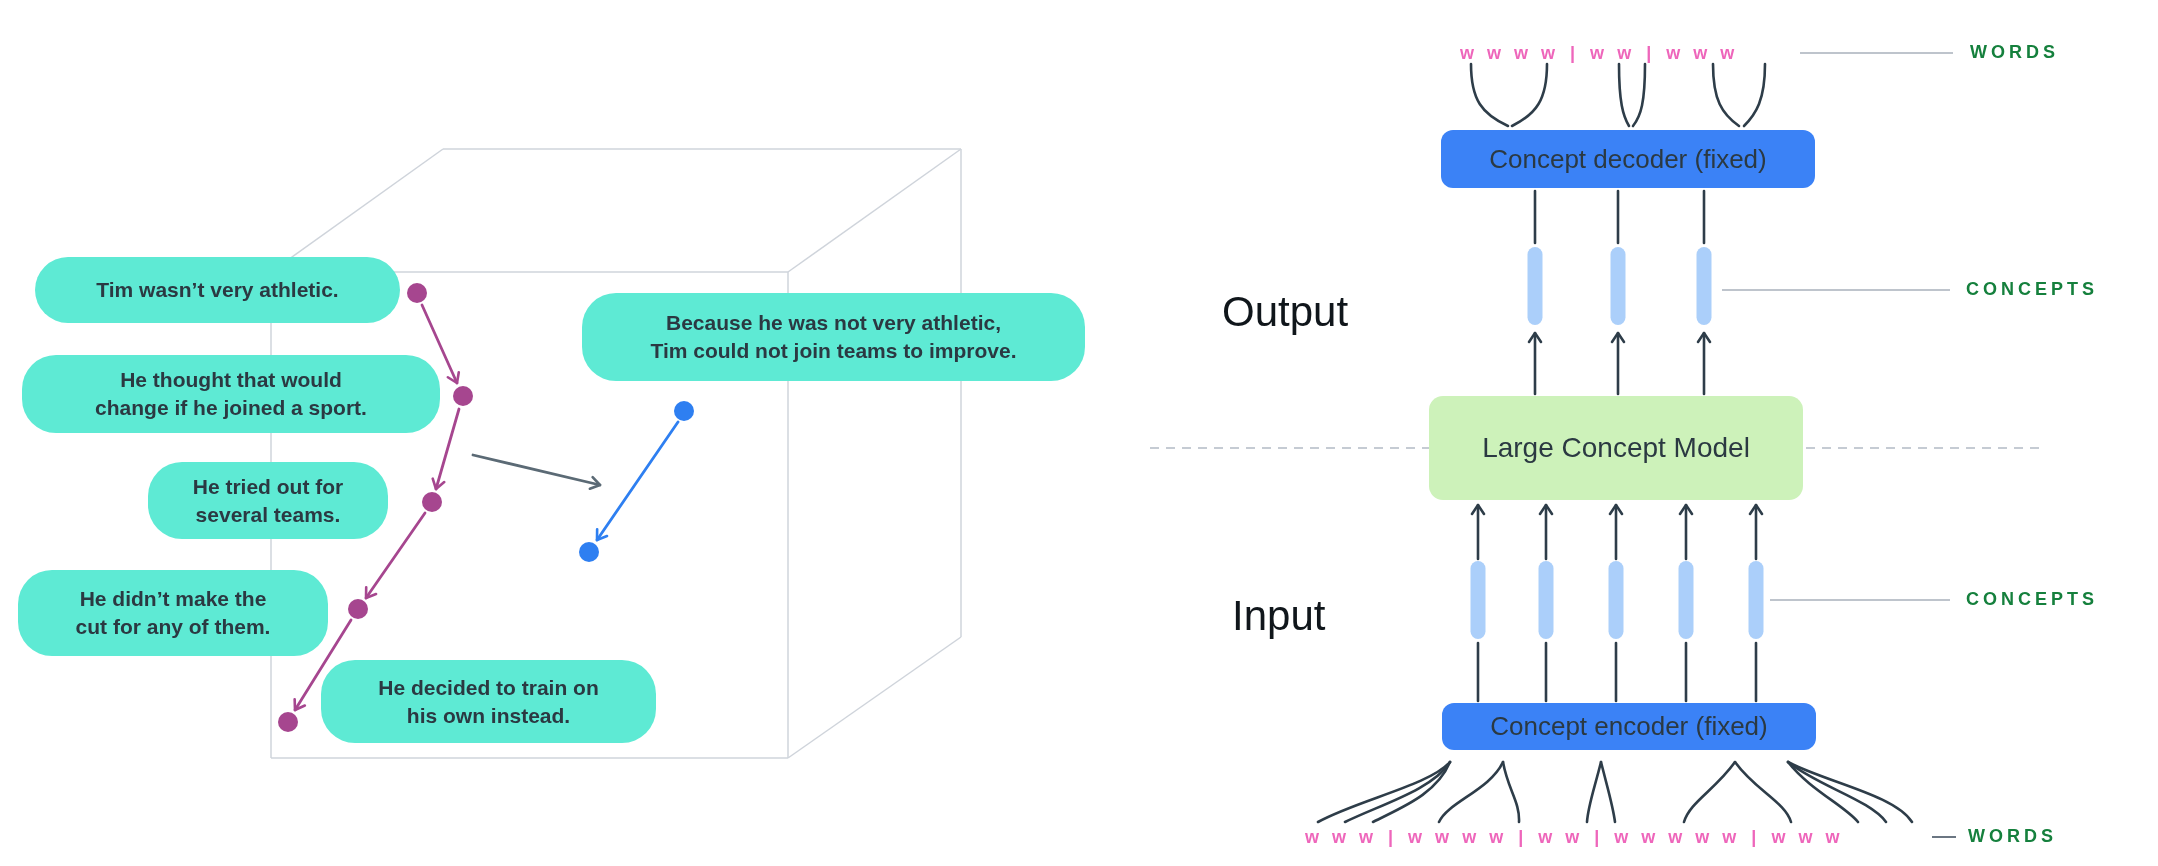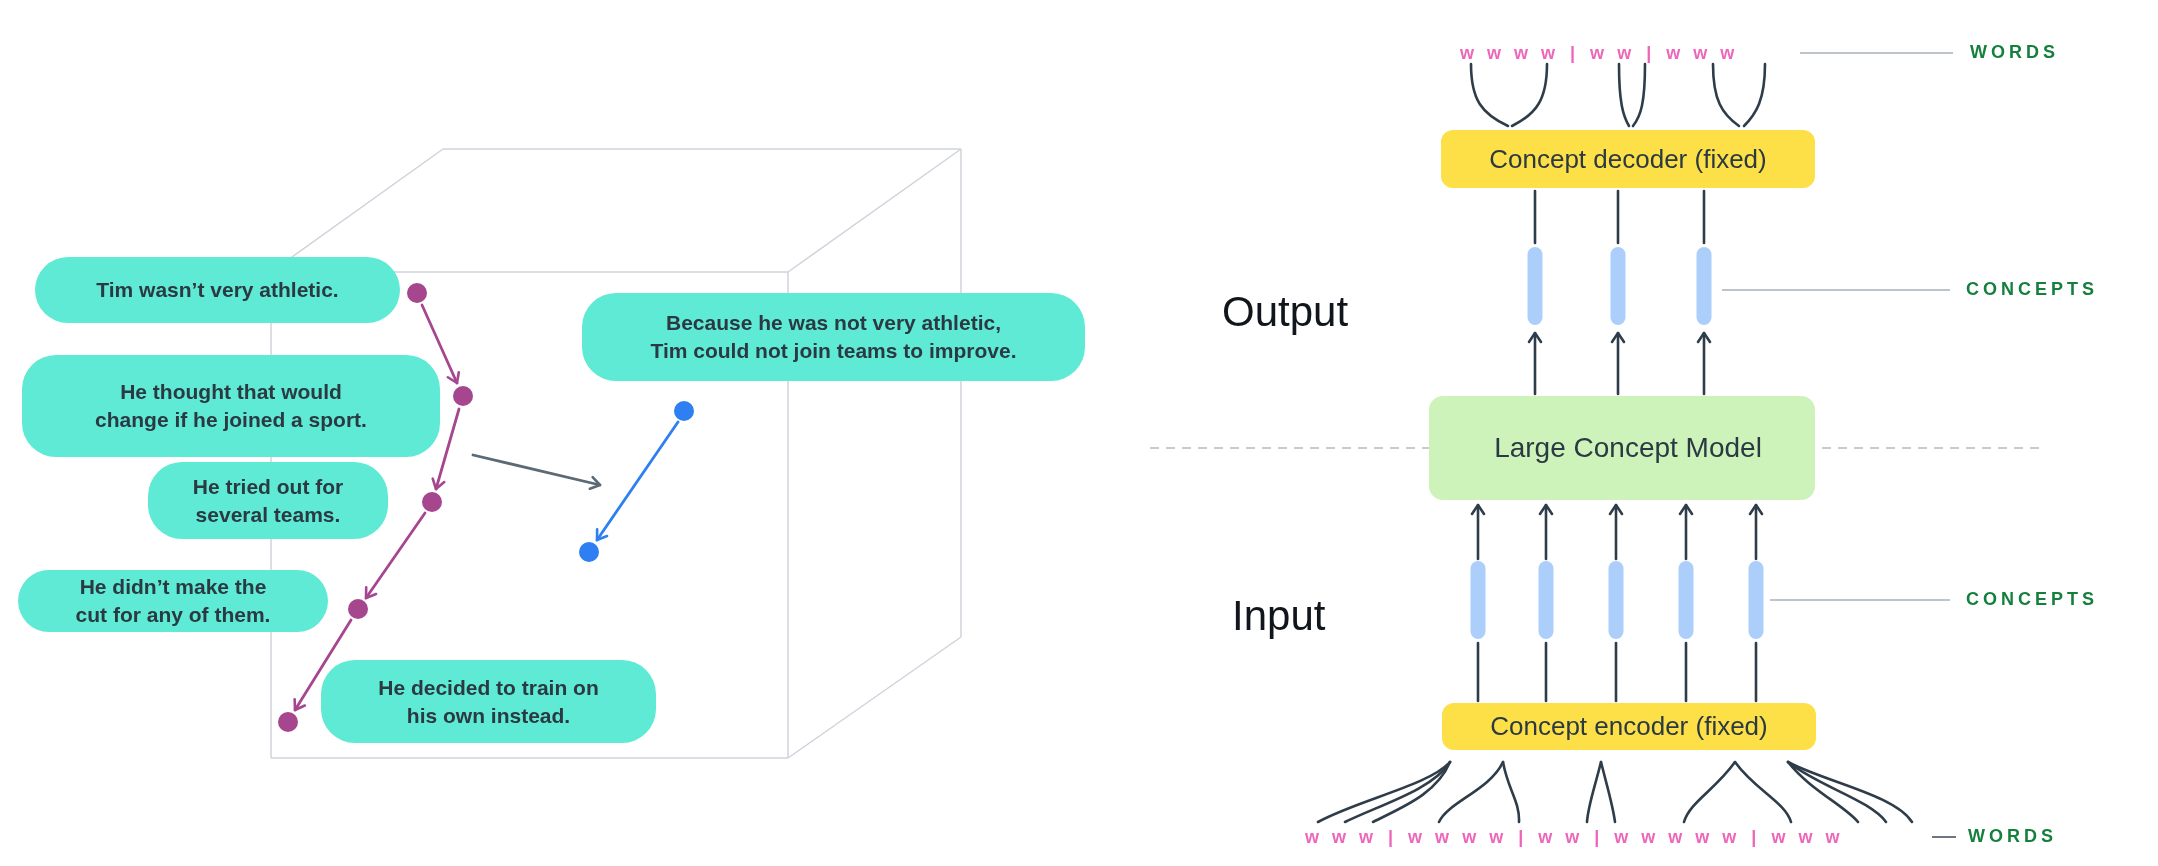--- a/index.html
+++ b/index.html
@@ -13,21 +13,21 @@
   .bubble{
     background:#5eead4;border-radius:34px;color:#2b3942;
     display:flex;align-items:center;justify-content:center;text-align:center;
     font-size:21px;font-weight:600;line-height:1.32;white-space:pre-line;
   }
   
   .fbox{
     display:flex;align-items:center;justify-content:center;text-align:center;
     color:#2b3942;font-weight:500;
   }
-  .fbox.blue{background:#fde047;border-radius:12px;font-size:26px;}
+  .fbox.blue{background:#3b82f6;border-radius:12px;font-size:26px;}
   .fbox.green{background:#cdf2ba;border-radius:14px;font-size:28px;}
   
   .side-label{font-size:42px;font-weight:500;color:#10161b;margin-top:16px;}
   
   .annot{font-size:18px;font-weight:700;letter-spacing:4px;color:#15803d;}
   
   .wordrow{display:flex;align-items:center;color:#ee66bb;font-size:18px;font-weight:700;}
   .wgroup{display:flex;gap:13px;}
   .wsep{margin:0 15px;font-weight:600;}
 </style>
@@ -160,33 +160,33 @@
 
     <g fill="none" stroke="#a8b1bb" stroke-width="1.5">
       <path d="M1800,53 H1953"></path>
       <path d="M1722,290 H1950"></path>
       <path d="M1770,600 H1950"></path>
       <path d="M1932,837 H1956" stroke="#6b7682" stroke-width="2"></path>
     </g>
   </svg>
 
   <div class="abs bubble" style="left:35px;top:257px;width:365px;height:66px;">Tim wasn’t very athletic.</div>
-  <div class="abs bubble" style="left:22px;top:355px;width:418px;height:102px;">He thought that would
+  <div class="abs bubble" style="left:22px;top:355px;width:418px;height:78px;">He thought that would
 change if he joined a sport.</div>
   <div class="abs bubble" style="left:148px;top:462px;width:240px;height:77px;">He tried out for
 several teams.</div>
-  <div class="abs bubble" style="left:18px;top:570px;width:310px;height:62px;">He didn’t make the
+  <div class="abs bubble" style="left:18px;top:570px;width:310px;height:86px;">He didn’t make the
 cut for any of them.</div>
   <div class="abs bubble" style="left:321px;top:660px;width:335px;height:83px;">He decided to train on
 his own instead.</div>
   <div class="abs bubble" style="left:582px;top:293px;width:503px;height:88px;">Because he was not very athletic,
 Tim could not join teams to improve.</div>
 
   <div class="abs fbox blue" style="left:1441px;top:130px;width:374px;height:58px;">Concept decoder (fixed)</div>
-  <div class="abs fbox green" style="left:1429px;top:396px;width:374px;height:104px;padding-left:12px;">Large Concept Model</div>
+  <div class="abs fbox green" style="left:1429px;top:396px;width:374px;height:104px;">Large Concept Model</div>
   <div class="abs fbox blue" style="left:1442px;top:703px;width:374px;height:47px;">Concept encoder (fixed)</div>
 
   <div class="abs side-label" style="left:1222px;top:272px;">Output</div>
   <div class="abs side-label" style="left:1232px;top:576px;">Input</div>
 
   <div class="abs annot" style="left:1970px;top:42px;">WORDS</div>
   <div class="abs annot" style="left:1966px;top:279px;">CONCEPTS</div>
   <div class="abs annot" style="left:1966px;top:589px;">CONCEPTS</div>
   <div class="abs annot" style="left:1968px;top:826px;">WORDS</div>
 

